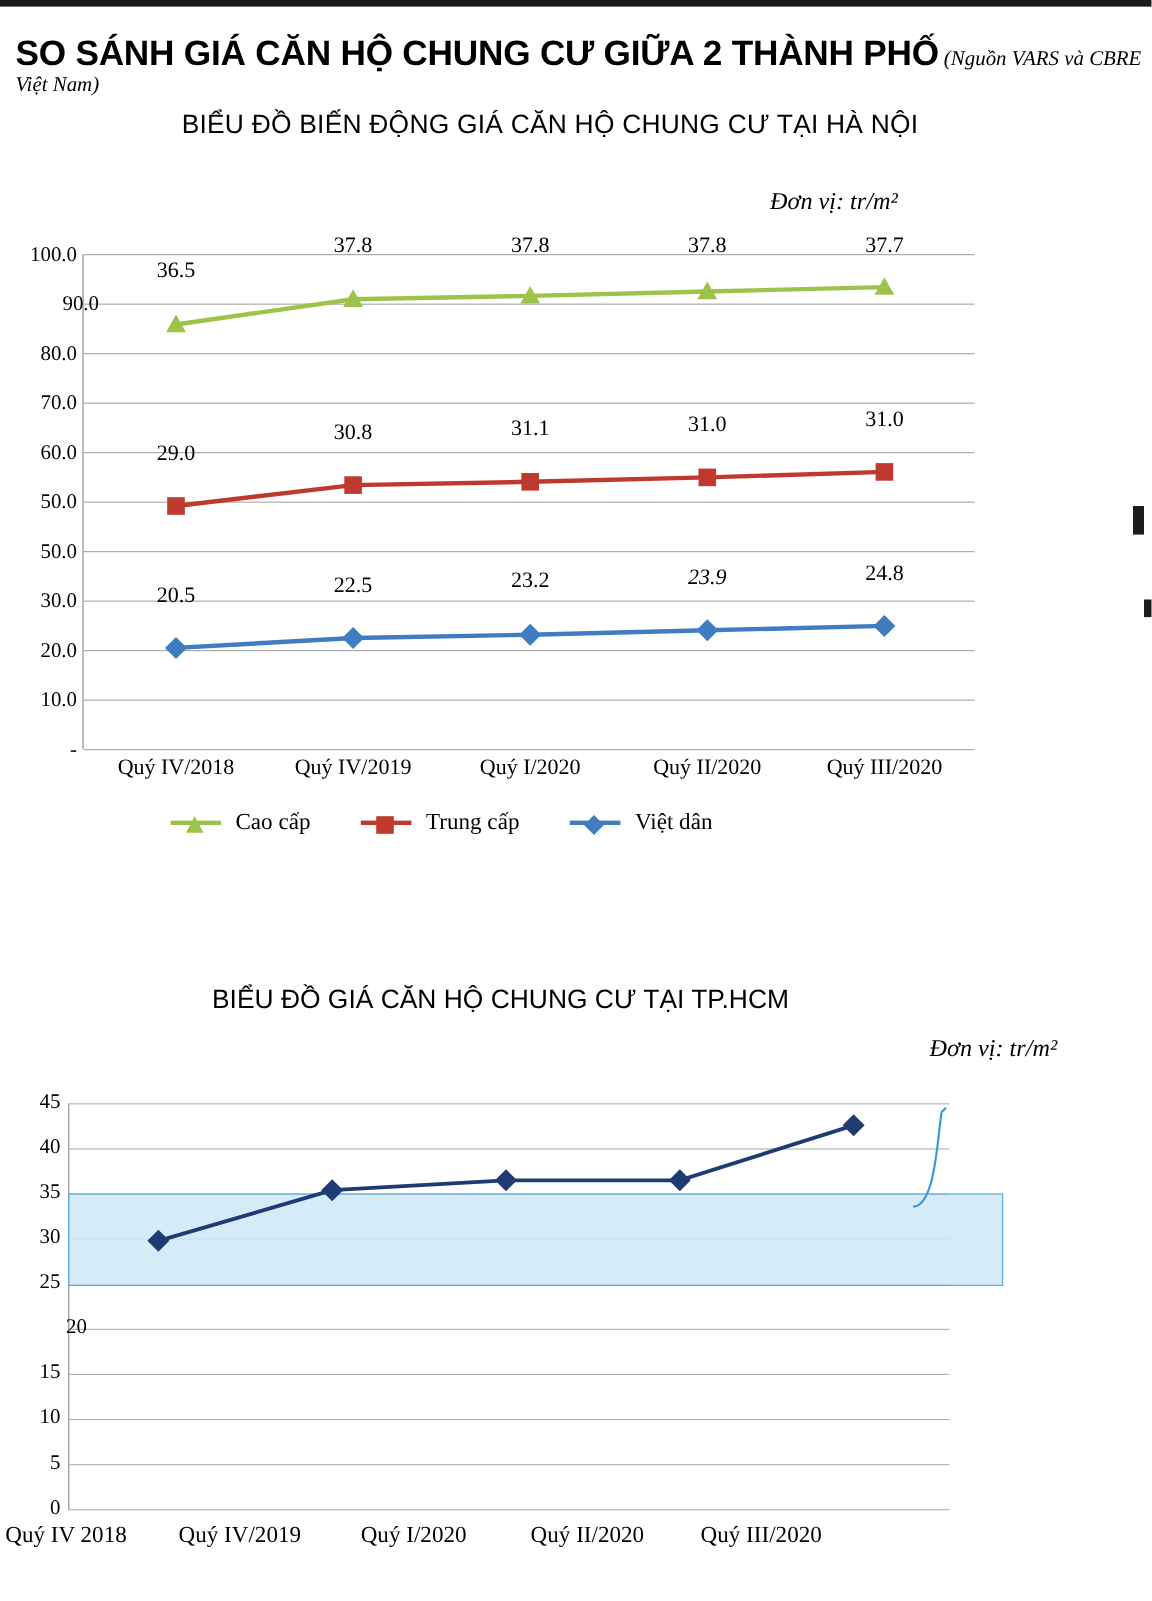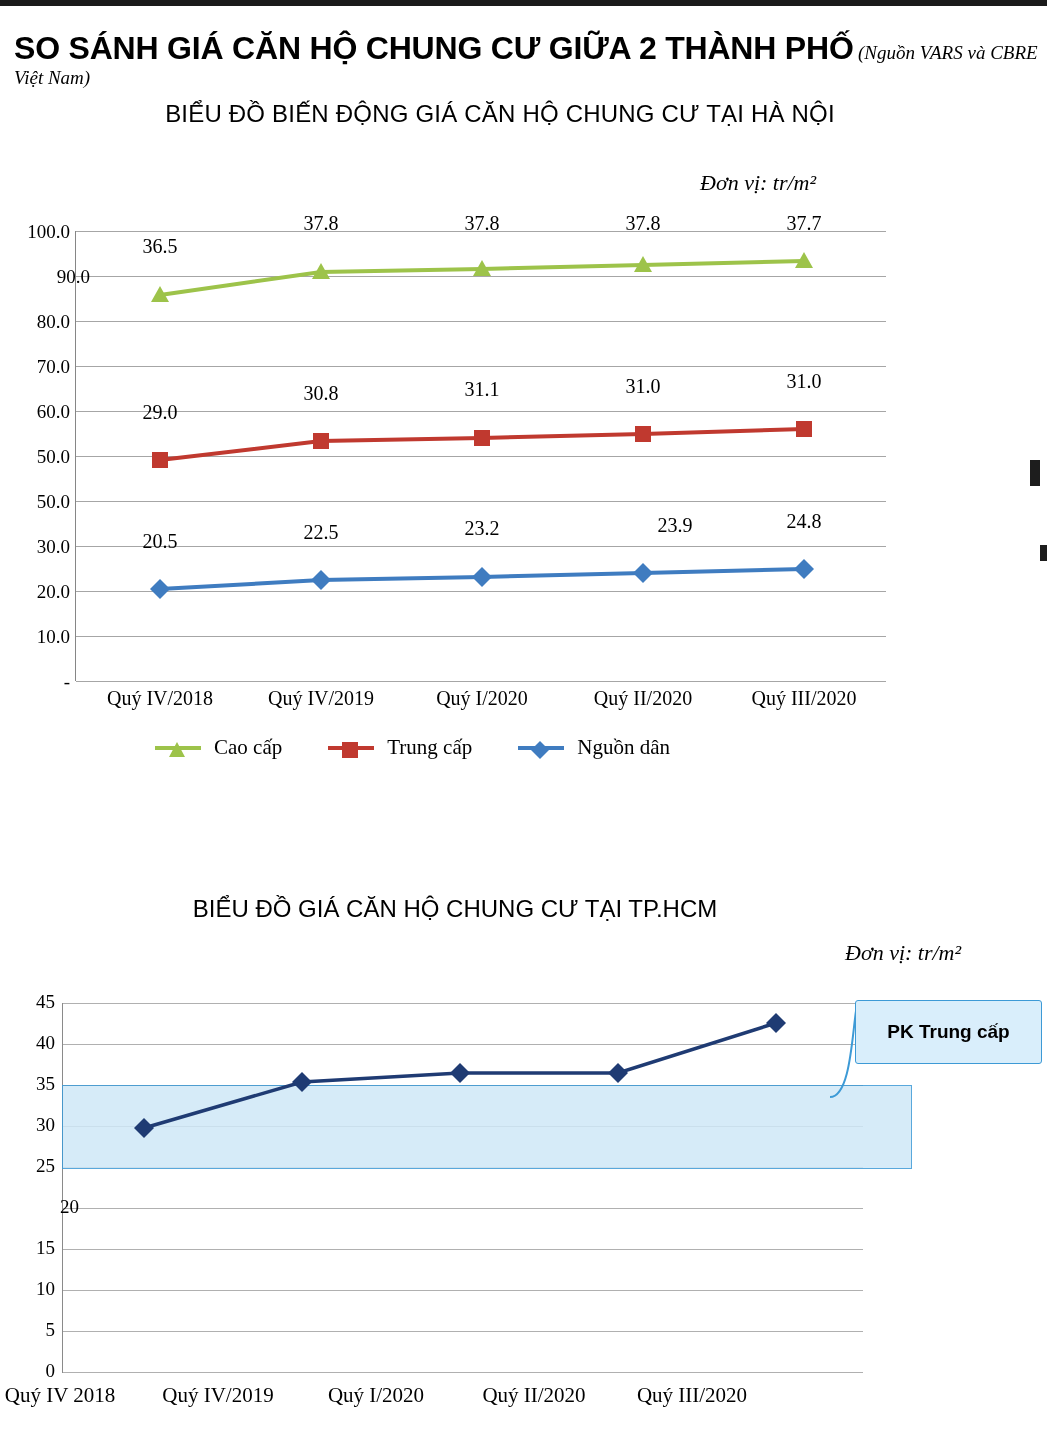--- a/index.html
+++ b/index.html
@@ -122,21 +122,21 @@
 
   <div class="dlab" style="left:105px;top:186px;">29.0</div>
   <div class="dlab" style="left:266px;top:167px;">30.8</div>
   <div class="dlab" style="left:427px;top:163px;">31.1</div>
   <div class="dlab" style="left:588px;top:160px;">31.0</div>
   <div class="dlab" style="left:749px;top:155px;">31.0</div>
 
   <div class="dlab" style="left:105px;top:315px;">20.5</div>
   <div class="dlab" style="left:266px;top:306px;">22.5</div>
   <div class="dlab" style="left:427px;top:302px;">23.2</div>
-  <div class="dlab" style="left:620px;top:299px;">23.9</div>
+  <div class="dlab" style="left:588px;top:299px;font-style:italic;">23.9</div>
   <div class="dlab" style="left:749px;top:295px;">24.8</div>
 
   <div class="xlab" style="left:70px;">Quý IV/2018</div>
   <div class="xlab" style="left:231px;">Quý IV/2019</div>
   <div class="xlab" style="left:392px;">Quý I/2020</div>
   <div class="xlab" style="left:553px;">Quý II/2020</div>
   <div class="xlab" style="left:714px;">Quý III/2020</div>
 </div>
 
 <div class="legend1">
@@ -155,21 +155,21 @@
         </svg>
     </span>
     <span>Trung cấp</span>
   </div>
   <div class="item">
     <span class="ln" style="border-top-color:#3f7cc0">
       <svg class="mk" viewBox="0 0 18 18">
           <polygon points="9,0 18,9 9,18 0,9" fill="#3f7cc0"></polygon>
         </svg>
     </span>
-    <span>Nguồn dân</span>
+    <span>Việt dân</span>
   </div>
 </div>
 
 <div class="chart2-title">BIỂU ĐỒ GIÁ CĂN HỘ CHUNG CƯ TẠI TP.HCM</div>
 <div class="unit2">Đơn vị: tr/m²</div>
 
 <div class="c2">
   <div class="plot">
     <div class="gl" style="top:0px"></div>
     <div class="gl" style="top:41px"></div>
@@ -202,23 +202,20 @@
     <polygon points="240,69 250,79 240,89 230,79" fill="#1f3b73"></polygon>
     <polygon points="398,60 408,70 398,80 388,70" fill="#1f3b73"></polygon>
     <polygon points="556,60 566,70 556,80 546,70" fill="#1f3b73"></polygon>
     <polygon points="714,10 724,20 714,30 704,20" fill="#1f3b73"></polygon>
   </svg>
 
   <svg width="120" height="110" style="position:absolute;left:820px;top:12px;">
     <path d="M10 100 C 30 100, 32 40, 36 14 L 40 10" fill="none" stroke="#3d9ad6" stroke-width="2"></path>
   </svg>
 
-  <div class="callout">
-    <span>PK Trung cấp</span>
-  </div>
 
   <div class="xlab" style="left:-40px;">Quý IV 2018</div>
   <div class="xlab" style="left:118px;">Quý IV/2019</div>
   <div class="xlab" style="left:276px;">Quý I/2020</div>
   <div class="xlab" style="left:434px;">Quý II/2020</div>
   <div class="xlab" style="left:592px;">Quý III/2020</div>
 </div>
 
 <div class="sidemark1"></div>
 <div class="sidemark2"></div>

